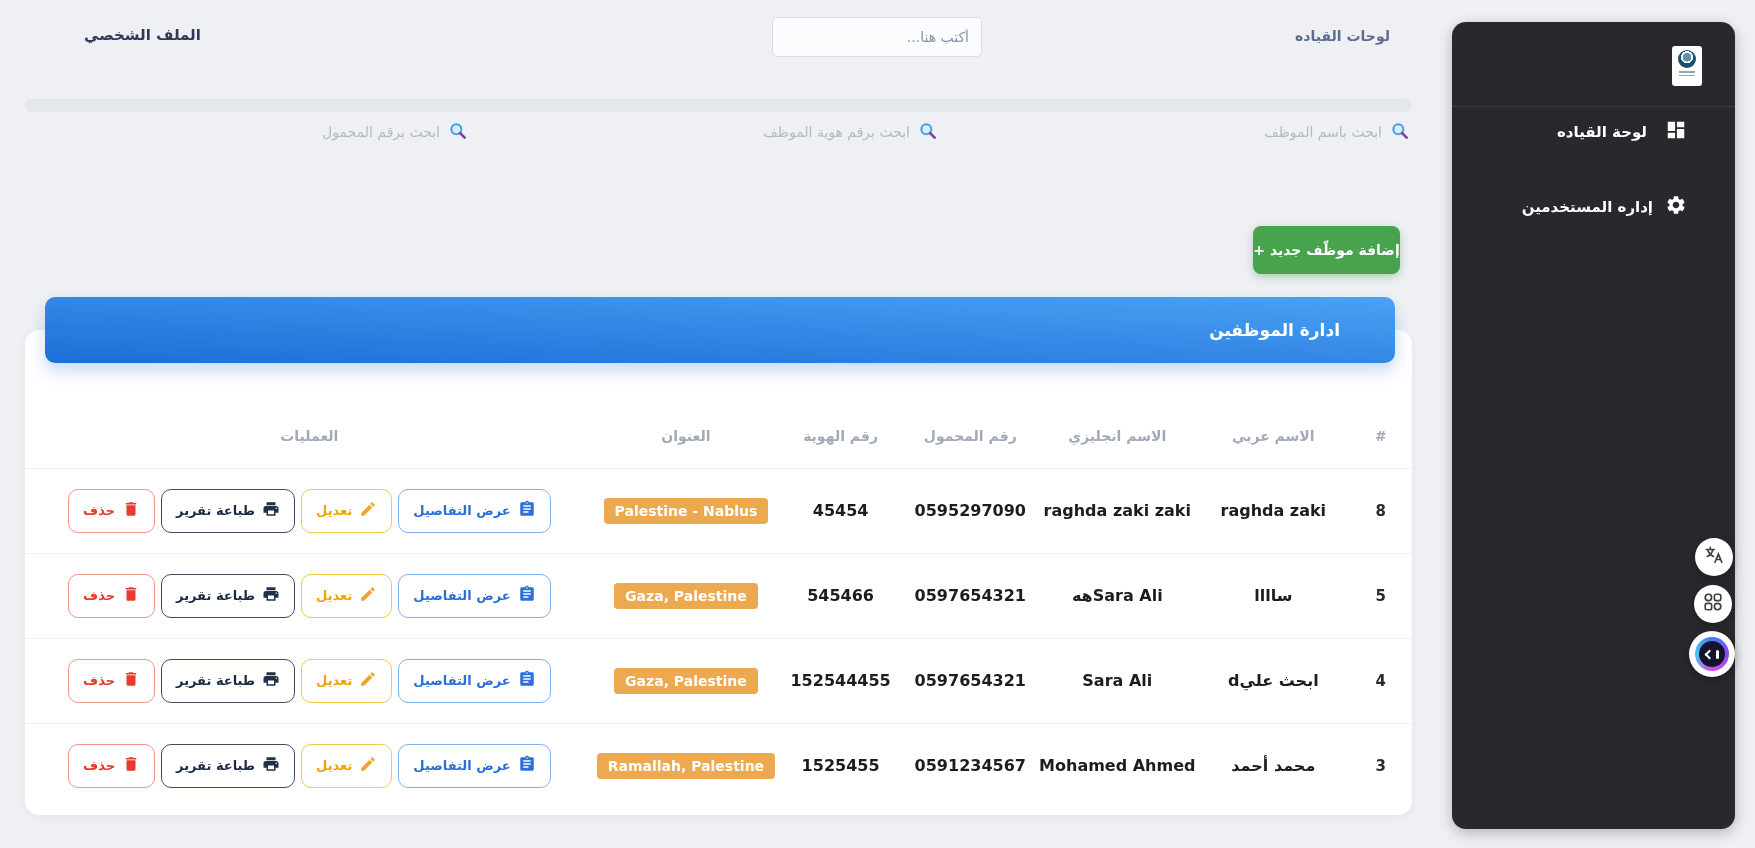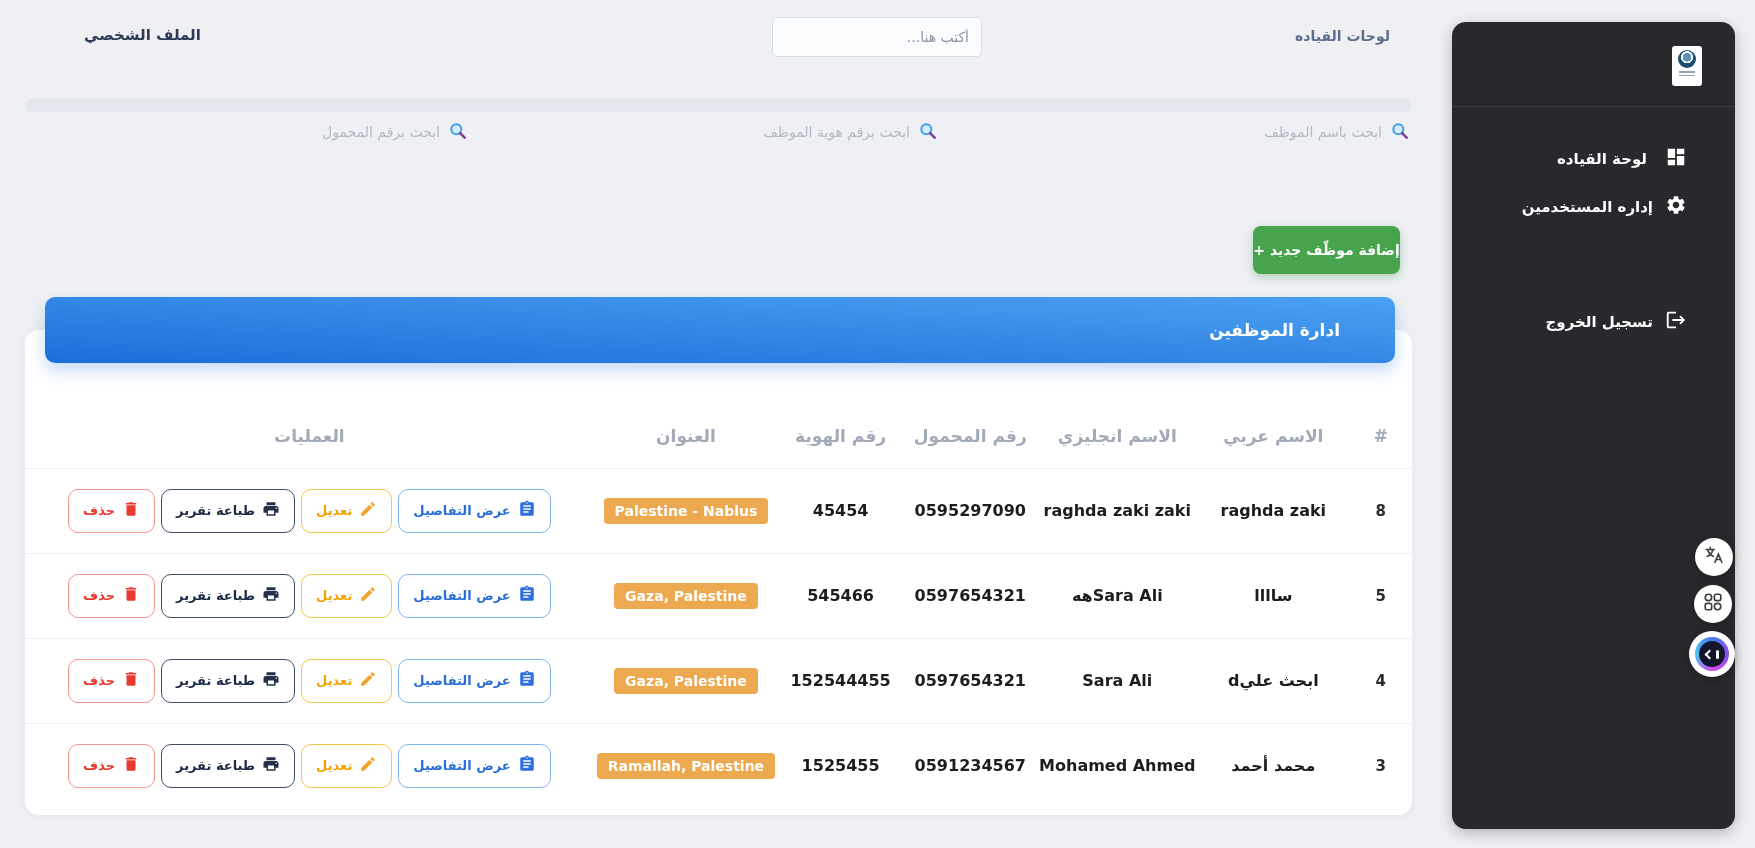--- a/index.html
+++ b/index.html
@@ -46,21 +46,21 @@
     left:45px; top:297px; width:1350px; height:66px; border-radius:10px;
     background:linear-gradient(to bottom left,#4ba1f2,#1c6ed8);
     box-shadow:0 8px 16px rgba(30,110,216,.25);
     display:flex; align-items:center; padding-right:55px;
   }
   .panel-header span { color:#fff; font-size:17px; font-weight:700; }
 
   
   .emp-table { position:absolute; left:0; right:0; top:75px; width:100%;
                border-collapse:collapse; table-layout:fixed; }
-  .emp-table th { height:63px; color:#a2aab8; font-size:17px; font-weight:700; text-align:center; }
+  .emp-table th { height:63px; color:#a2aab8; font-size:14px; font-weight:700; text-align:center; }
   .emp-table td { height:85px; border-top:1px solid #eef0f4; text-align:center;
                   font-size:16px; font-weight:700; color:#1d1d1f; }
   td.idx { font-size:15px; color:#2b2b2e; }
   .addr-badge { display:inline-block; background:#eda94f; color:#fff; font-size:14px;
                 font-weight:700; padding:5px 11px; border-radius:4px; }
 
   .ops { display:flex; justify-content:center; align-items:center; gap:6px; }
   .row-btn { height:44px; display:inline-flex; align-items:center; gap:7px;
              background:#fff; border-radius:10px; padding:0 14px; font-size:13px;
              font-weight:700; cursor:pointer;
@@ -80,21 +80,21 @@
   .logo-emblem { width:18px; height:18px; border-radius:50%;
                  background:radial-gradient(circle at 50% 40%, #5d93b5 0 30%, #ffffff 32% 42%, #1b4f70 44% 100%); }
   .logo-lines { width:16px; margin-top:3px; }
   .logo-lines i { display:block; height:1.5px; background:#9aa4ad; margin-bottom:2px; }
   .sb-divider { position:absolute; top:84px; left:0; right:0; height:1px;
                 background:rgba(255,255,255,.09); }
   .sb-item { position:absolute; right:0; left:0; height:44px; display:flex;
              align-items:center; justify-content:flex-start; gap:12px;
              padding-right:48px; color:#fff; font-size:15px; font-weight:700; cursor:pointer; }
   .sb-item svg { width:22px; height:22px; flex:0 0 auto; }
-  .sb-1 { top:115px;gap:18px; } .sb-2 { top:163px; } .sb-3 { top:221px; } .sb-4 { top:278px; }
+  .sb-1 { top:88px;gap:18px; } .sb-2 { top:163px; } .sb-3 { top:221px; } .sb-4 { top:278px; }
 
   
   .float-circle { border-radius:50%; background:#fff; display:flex; align-items:center;
                   justify-content:center; box-shadow:0 2px 8px rgba(0,0,0,.28); cursor:pointer; }
   .fc-translate { left:1695px; top:538px; width:38px; height:38px; }
   .fc-apps      { left:1694px; top:585px; width:38px; height:38px; }
   .fc-assist    { left:1689px; top:631px; width:46px; height:46px; }
   .fc-translate svg, .fc-apps svg { width:22px; height:22px; }
   .assist-ring { width:34px; height:34px; border-radius:50%;
                  background:conic-gradient(#4a7bf7,#8a4df0,#d44df0,#44c8f5,#4a7bf7);
@@ -343,28 +343,20 @@
     <span>لوحة القياده</span>
   </div>
   <div class="sb-item sb-2">
     <span>
       <svg viewBox="0 0 24 24" fill="#fff">
           <path d="M19.14 12.94c.04-.3.06-.61.06-.94 0-.32-.02-.64-.07-.94l2.03-1.58c.18-.14.23-.41.12-.61l-1.92-3.32c-.12-.22-.37-.29-.59-.22l-2.39.96c-.5-.38-1.03-.7-1.62-.94l-.36-2.54c-.04-.24-.24-.41-.48-.41h-3.84c-.24 0-.43.17-.47.41l-.36 2.54c-.59.24-1.13.57-1.62.94l-2.39-.96c-.22-.08-.47 0-.59.22L2.74 8.87c-.12.21-.08.47.12.61l2.03 1.58c-.05.3-.09.63-.09.94s.02.64.07.94l-2.03 1.58c-.18.14-.23.41-.12.61l1.92 3.32c.12.22.37.29.59.22l2.39-.96c.5.38 1.03.7 1.62.94l.36 2.54c.05.24.24.41.48.41h3.84c.24 0 .44-.17.47-.41l.36-2.54c.59-.24 1.13-.56 1.62-.94l2.39.96c.22.08.47 0 .59-.22l1.92-3.32c.12-.22.07-.47-.12-.61l-2.01-1.58zM12 15.6c-1.98 0-3.6-1.62-3.6-3.6s1.62-3.6 3.6-3.6 3.6 1.62 3.6 3.6-1.62 3.6-3.6 3.6z"></path>
         </svg>
     </span>
     <span>إداره المستخدمين</span>
   </div>
-  <div class="sb-item sb-4">
-    <span>
-      <svg viewBox="0 0 24 24" fill="#fff">
-          <path d="M17 7l-1.41 1.41L18.17 11H8v2h10.17l-2.58 2.58L17 17l5-5zM4 5h8V3H4c-1.1 0-2 .9-2 2v14c0 1.1.9 2 2 2h8v-2H4V5z"></path>
-        </svg>
-    </span>
-    <span>تسجيل الخروج</span>
-  </div>
 </div>
 
 <div class="abs float-circle fc-translate">
   <span>
     <svg viewBox="0 0 24 24">
       <g stroke="#3c4043" stroke-width="1.7" fill="none" stroke-linecap="round">
         <path d="M3.5 6h9M8 3.5V6M5.2 6c.6 3.2 3 6.2 6.2 7.6M10.8 6c-.6 3.2-3 6.2-6.2 7.6"></path>
         <path d="M13 20l3.8-9 3.8 9M14.4 17h4.8"></path>
       </g>
     </svg>

